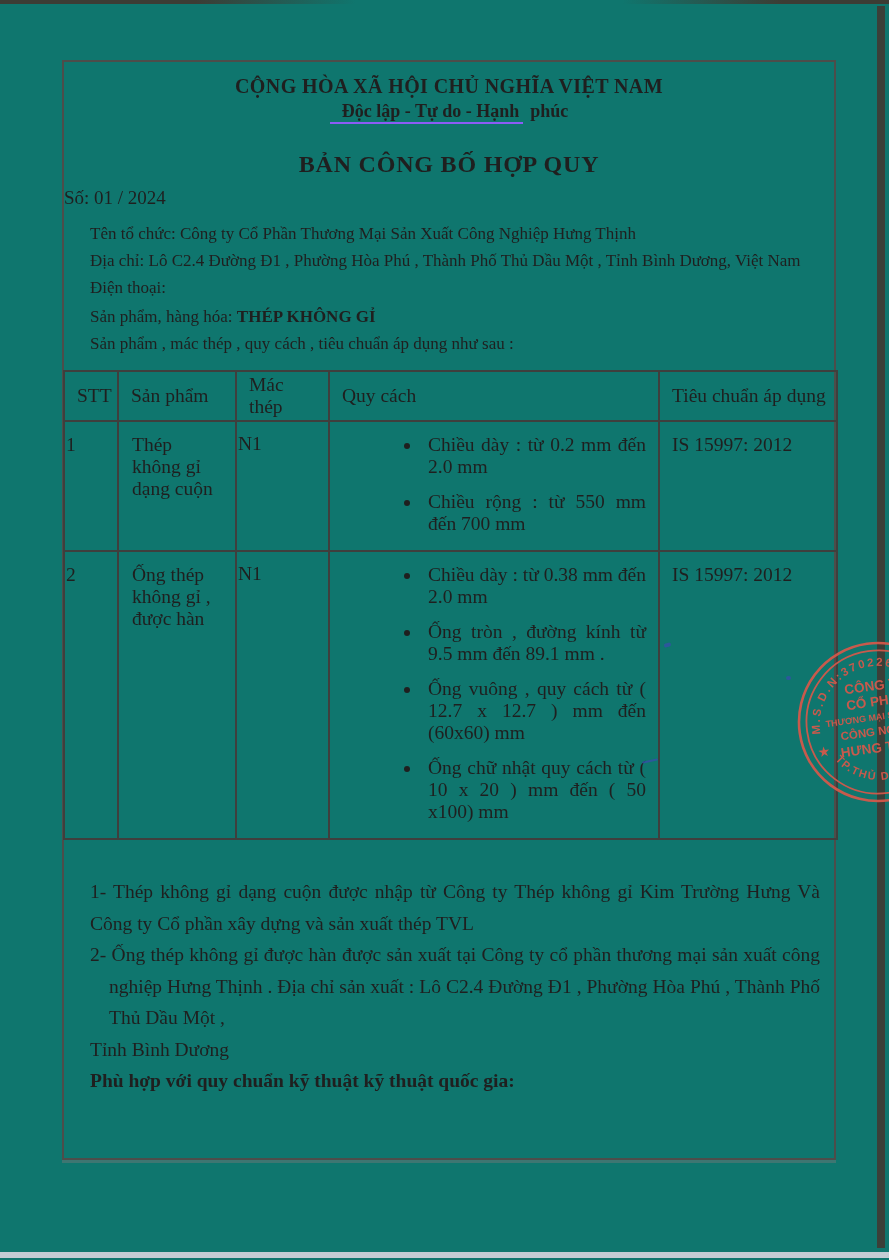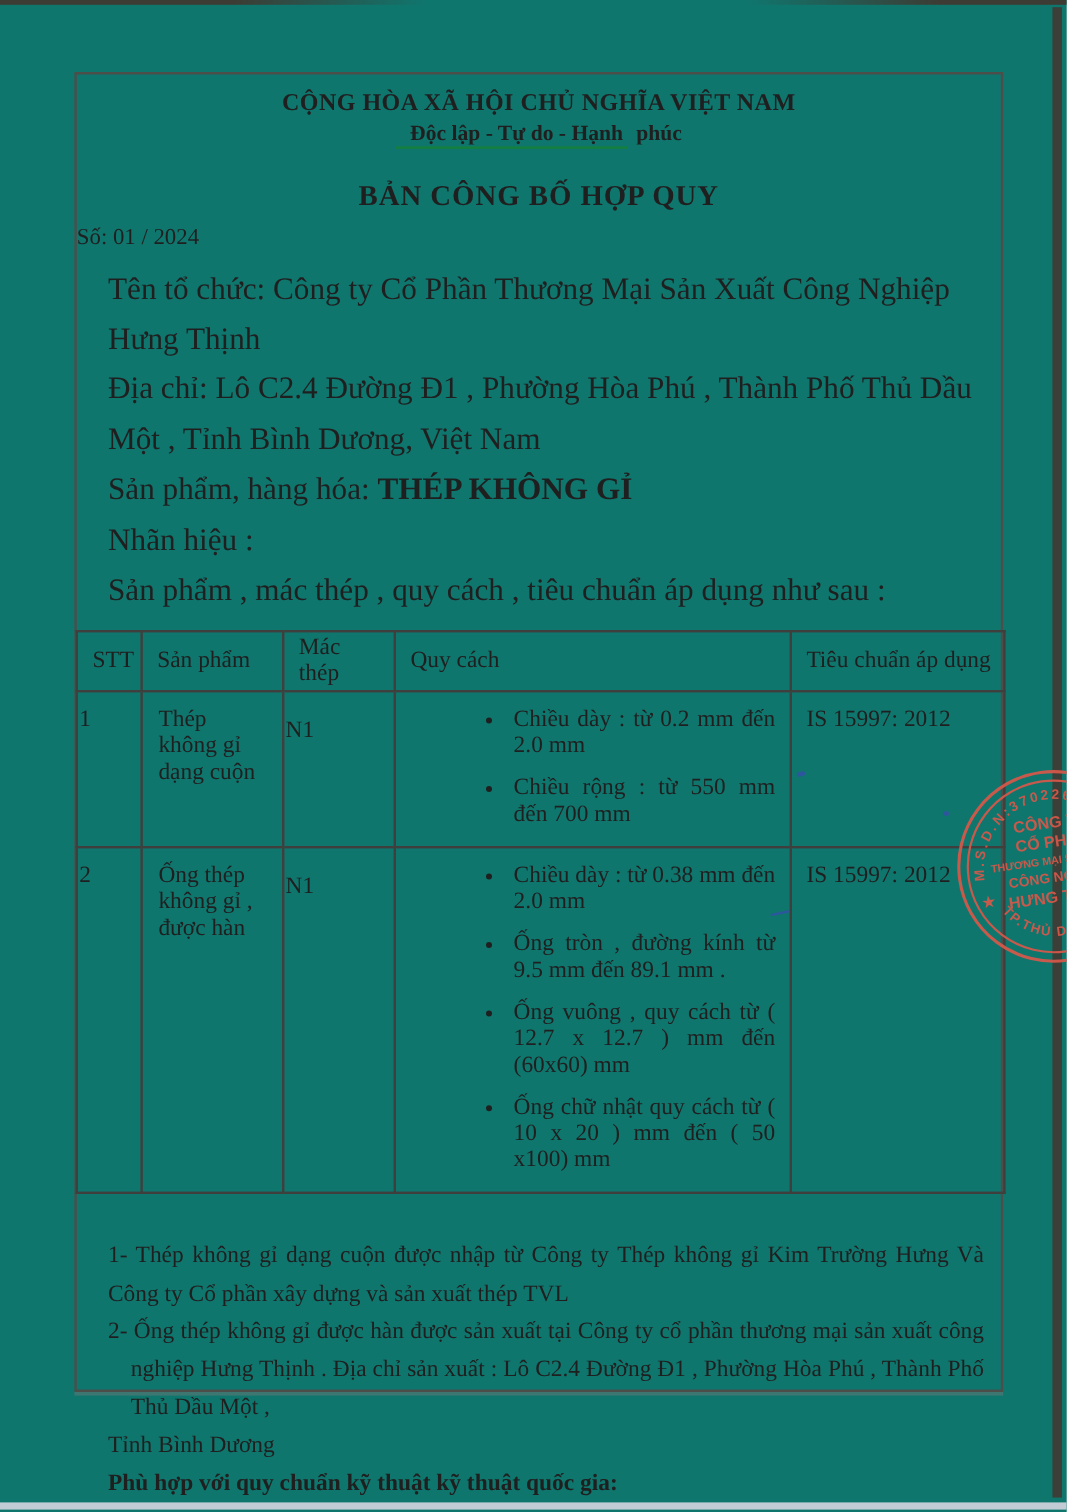--- a/index.html
+++ b/index.html
@@ -14,38 +14,38 @@
   .scan-right{position:absolute;right:4px;top:6px;width:8px;height:1242px;background:#3b3f38;}
   .scan-bottom{position:absolute;left:0;bottom:2px;width:100%;height:6px;background:#c3ccd4;}
   
   .frame{
     position:absolute; left:62px; top:60px; width:774px; height:1100px;
     border:2px solid #4d4d4a; box-sizing:border-box;
     box-shadow:0 3px 0 rgba(120,120,120,.45);
   }
   .nat-title{margin:13px 4px 0; text-align:center; font-weight:bold; font-size:20px; letter-spacing:.4px;}
   .motto{margin-top:3px; text-align:center; font-weight:bold; font-size:18px;}
-  .motto .m1{border-bottom:2px solid #15803d; padding:0 4px 1px 12px;}
+  .motto .m1{border-bottom:2px solid #8b5cf6; padding:0 4px 1px 12px;}
   .motto .m2{margin-left:7px;}
   .doc-title{margin-top:29px; text-align:center; font-weight:bold; font-size:24px; letter-spacing:.8px;}
   .doc-num{margin-top:9px; text-align:left; font-size:19px;}
-  .info{margin:11px 22px 0 26px; font-size:26px; line-height:1.6;}
+  .info{margin:11px 22px 0 26px; font-size:17px; line-height:1.6;}
   .info p{margin:0;}
   .info .gap{margin-top:1px;}
   .indent2{margin-left:4px;}
   .bold{font-weight:bold;}
   
   table.spec{border-collapse:collapse; width:773px; margin:13px 0 0 -1px; font-size:19.5px; table-layout:fixed;}
   table.spec th, table.spec td{border:2px solid #3f3f3d; vertical-align:top; font-weight:normal; text-align:left;}
   col.c-stt{width:54px;} col.c-sp{width:118px;} col.c-mt{width:93px;} col.c-qc{width:330px;} col.c-tc{width:178px;}
   th{height:44px; padding:2px 6px 2px 12px; vertical-align:middle !important;}
   th.ctr{text-align:center; padding-left:12px;}
   td.stt{text-align:center; padding-top:12px;}
   td.product{padding:12px 10px 2px 13px; text-align:justify;}
-  td.grade{text-align:center; padding-top:21px;}
+  td.grade{text-align:center; padding-top:11px;}
   td.spec-cell{padding:2px 12px 2px 0;}
   td.spec-cell ul{margin:10px 0 0 0; padding-left:92px;}
   td.spec-cell li{margin:0 0 13px 0; padding-left:6px; text-align:justify;}
   td.standard{padding:12px 6px 2px 12px;}
   tr.r1{height:92px;} tr.r2{height:242px;}
   
   .notes{margin:36px 14px 0 26px; font-size:19.5px; line-height:1.62;}
   .notes p{margin:0;}
   .note-1{text-align:justify;}
   .note-2{padding-left:19px; text-indent:-19px; text-align:justify;}
@@ -76,22 +76,22 @@
     <div class="motto">
       <span class="m1">Độc lập - Tự do - Hạnh</span><span class="m2">phúc</span>
     </div>
 
     <div class="doc-title">BẢN CÔNG BỐ HỢP QUY</div>
     <div class="doc-num">Số: 01 / 2024</div>
 
     <div class="info">
       <p>Tên tổ chức: Công ty Cổ Phần Thương Mại Sản Xuất Công Nghiệp Hưng Thịnh</p>
       <p>Địa chỉ: Lô C2.4 Đường Đ1 , Phường Hòa Phú , Thành Phố Thủ Dầu Một , Tỉnh Bình Dương, Việt Nam</p>
+      <p>Điện thoại:</p>
       <p class="gap indent2"><span>Sản phẩm, hàng hóa: </span><span class="bold">THÉP KHÔNG GỈ</span></p>
-      <p class="indent2">Nhãn hiệu :</p>
       <p class="indent2">Sản phẩm , mác thép , quy cách , tiêu chuẩn áp dụng như sau :</p>
     </div>
 
     <table class="spec">
       <colgroup>
         <col class="c-stt">
           <col class="c-sp">
           <col class="c-mt">
           <col class="c-qc">
           <col class="c-tc">

